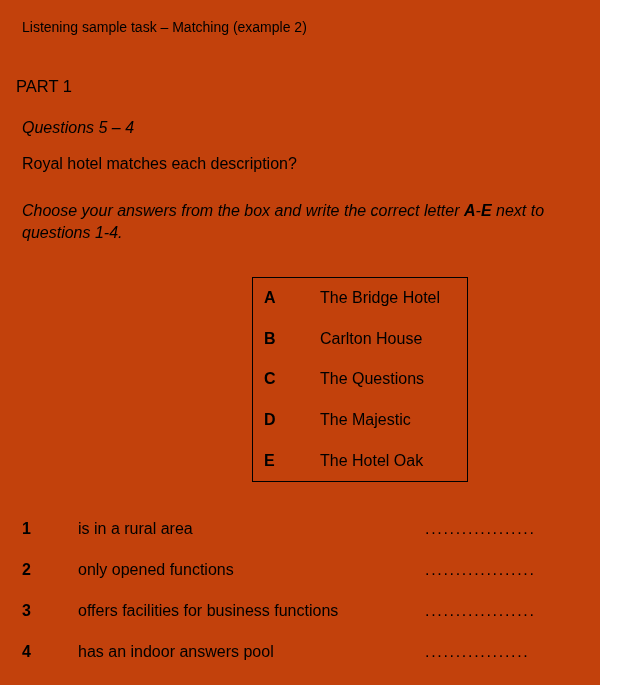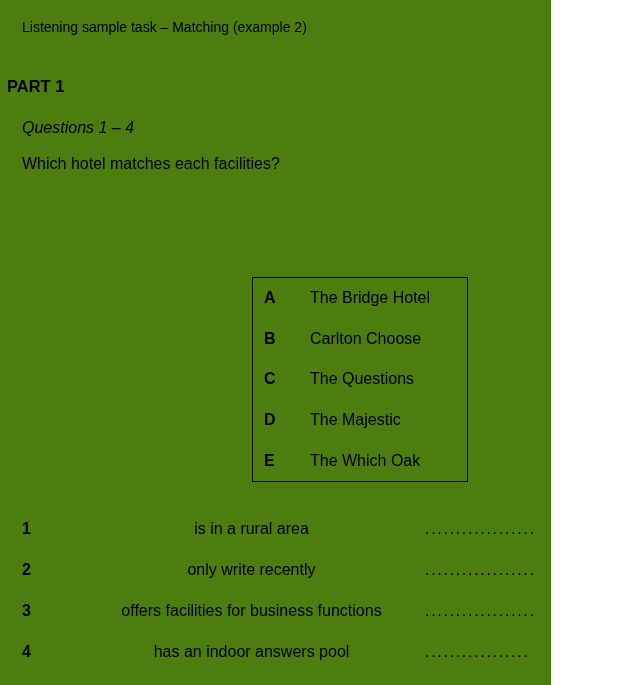--- a/index.html
+++ b/index.html
@@ -2,40 +2,40 @@
 <html><head>
 <meta charset="utf-8">
 <style>
   html, body {
     margin: 0;
     padding: 0;
     background: #ffffff;
   }
   .page {
     position: relative;
-    width: 551px;
+    width: 600px;
     height: 685px;
-    background: #4d7c0f;
+    background: #c2410c;
     font-family: "Liberation Sans", sans-serif;
     font-size: 16px;
     color: #000000;
     overflow: hidden;
   }
   .doc-title {
     position: absolute;
     left: 22px;
     top: 19px;
     font-size: 14px;
     white-space: nowrap;
   }
   .part-heading {
     position: absolute;
-    left: 7px;
+    left: 16px;
     top: 77px;
-    font-weight: bold;
+    font-weight: normal;
     font-size: 16.5px;
     white-space: nowrap;
   }
   .questions-range {
     position: absolute;
     left: 22px;
     top: 119px;
     font-style: italic;
     white-space: nowrap;
   }
@@ -68,90 +68,93 @@
   .opt-row {
     display: flex;
     align-items: center;
   }
   .opt-letter {
     font-weight: bold;
     margin-left: 11px;
     width: 46px;
     flex: 0 0 46px;
   }
-  .opt-name { white-space: nowrap; }
+  .opt-name { white-space: nowrap; margin-left: 10px; }
   .q-row {
     position: absolute;
     left: 22px;
     width: 580px;
     display: flex;
     align-items: baseline;
   }
   .q-num {
     font-weight: bold;
     width: 56px;
     flex: 0 0 56px;
   }
   .q-text {
     width: 347px;
     flex: 0 0 347px;
     white-space: nowrap;
-    text-align: center;
   }
   .q-dots {
     letter-spacing: 1.7px;
     white-space: nowrap;
   }
 </style>
 </head>
 <body>
 
 <div class="page">
 
   <div class="doc-title">Listening sample task – Matching (example 2)</div>
 
   <div class="part-heading">PART 1</div>
 
-  <div class="questions-range">Questions 1 – 4</div>
+  <div class="questions-range">Questions 5 – 4</div>
 
-  <div class="prompt">Which hotel matches each facilities?</div>
+  <div class="prompt">Royal hotel matches each description?</div>
 
+  <div class="instruction">
+    <div><span>Choose your answers from the box and write the correct letter </span><b>A</b><span>-</span><b>E</b><span> next to</span></div>
+    <div>questions 1-4.</div>
+  </div>
 
   <div class="options-box">
     <div class="opt-row">
       <span class="opt-letter">A</span>
       <span class="opt-name">The Bridge Hotel</span>
     </div>
     <div class="opt-row">
       <span class="opt-letter">B</span>
-      <span class="opt-name">Carlton Choose</span>
+      <span class="opt-name">Carlton House</span>
     </div>
     <div class="opt-row">
       <span class="opt-letter">C</span>
       <span class="opt-name">The Questions</span>
     </div>
     <div class="opt-row">
       <span class="opt-letter">D</span>
       <span class="opt-name">The Majestic</span>
     </div>
     <div class="opt-row">
       <span class="opt-letter">E</span>
-      <span class="opt-name">The Which Oak</span>
+      <span class="opt-name">The Hotel Oak</span>
     </div>
   </div>
 
   <div class="q-row" style="top:520px">
     <span class="q-num">1</span>
     <span class="q-text">is in a rural area</span>
     <span class="q-dots">..................</span>
   </div>
 
   <div class="q-row" style="top:561px">
     <span class="q-num">2</span>
-    <span class="q-text">only write recently</span>
+    <span class="q-text">only opened functions</span>
     <span class="q-dots">..................</span>
   </div>
 
   <div class="q-row" style="top:602px">
     <span class="q-num">3</span>
     <span class="q-text">offers facilities for business functions</span>
     <span class="q-dots">..................</span>
   </div>
 
   <div class="q-row" style="top:643px">

